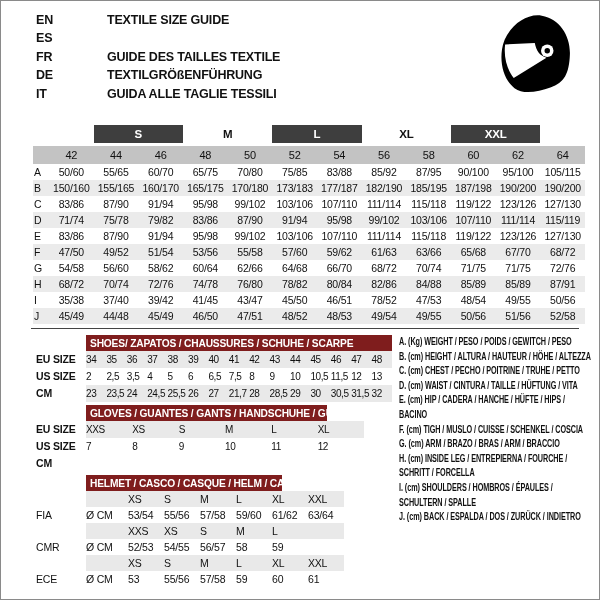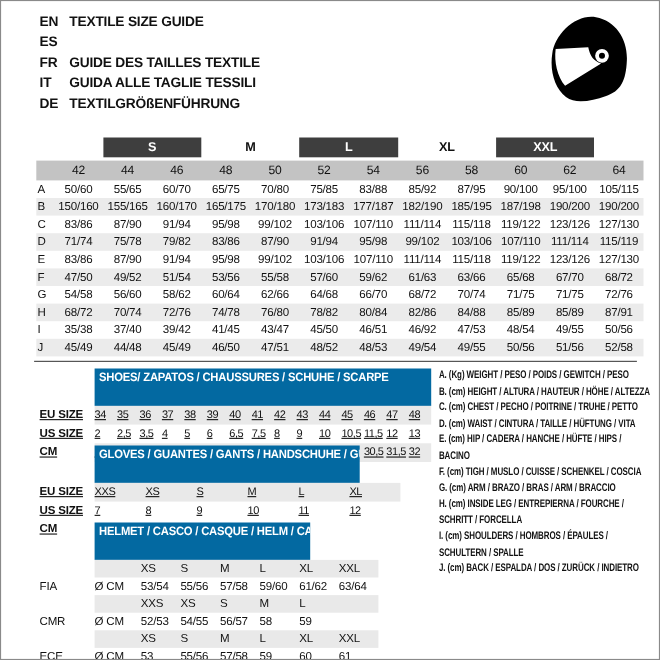--- a/index.html
+++ b/index.html
@@ -5,21 +5,21 @@
   * { box-sizing: border-box; }
   html,body { margin:0; padding:0; }
   body {
     width:600px; height:600px; background:#fff; color:#111;
     font-family:"Liberation Sans", sans-serif;
   }
   .page { position:relative; width:600px; height:600px; border:1px solid #8a8a8a; background:#fff; overflow:hidden; }
 
   
   .langs { position:absolute; top:10px; left:35px; font-weight:bold; font-size:12.5px; letter-spacing:-0.2px; }
-  .lang-row { display:flex; line-height:18.4px; }
+  .lang-row { display:flex; line-height:18.4px;gap:44px; }
   .lang-code { width:27px; }
 
   
   .helmet-icon { position:absolute; top:12px; right:26px; }
 
   
   .main-table { position:absolute; top:124px; left:32px; width:552px; letter-spacing:-0.2px; }
   .grid-row { display:grid; grid-template-columns:16px repeat(12,1fr); align-items:center; text-align:center; }
   #groupRow { height:18px; margin-bottom:3px; }
   .group-block { font-weight:bold; font-size:11.5px; height:18px; line-height:18px; }
@@ -27,25 +27,25 @@
   #numRow { background:#c3c3c3; height:18px; font-size:11px; }
   .data-row { height:16px; font-size:10.5px; }
   .data-row.alt { background:#ebebeb; }
   .letter-cell { text-align:left; padding-left:1px; }
 
   .divider { position:absolute; top:327px; left:30px; width:548px; border:none; border-top:1.5px solid #444; margin:0; }
 
   
   .section { position:absolute; left:35px; width:356px; letter-spacing:-0.2px; }
   #shoes { top:334px; } #gloves { top:404px; } #helm { top:474px; }
-  .bar { margin-left:50px; background:#0369a1; color:#fff; font-weight:bold; font-size:11px; height:34px; line-height:16px; padding-left:4px; white-space:nowrap; overflow:hidden; }
+  .bar { margin-left:50px; background:#7f1d1d; color:#fff; font-weight:bold; font-size:11px; height:16px; line-height:16px; padding-left:4px; white-space:nowrap; overflow:hidden; }
   #shoes .bar { width:306px; } #gloves .bar { width:241px; } #helm .bar { width:196px; }
   .bar span { display:inline-block; transform:scaleX(0.93); transform-origin:left center; }
 
-  .t-row { display:flex; height:17px; line-height:17px;text-decoration:underline; }
+  .t-row { display:flex; height:17px; line-height:17px; }
   .t-lbl { width:50px; font-weight:bold; font-size:10.5px; }
   .t-vals { display:grid; font-size:10px; letter-spacing:-0.4px; }
   #shoes .t-vals { width:306px; }
   #gloves .t-vals { width:278px; }
   .t-vals.shaded { background:#e9e9e9; }
 
   .h-row { display:flex; height:16px; line-height:16px; font-size:10.5px; }
   .h-lbl { width:50px; font-weight:normal; }
   .h-band { display:grid; grid-template-columns:42px repeat(6,36px); text-align:left; }
   .h-band.shaded { background:#e9e9e9; }
@@ -65,26 +65,26 @@
         <div class="lang-text">TEXTILE SIZE GUIDE</div>
       </div>
       <div class="lang-row">
         <div class="lang-code">ES</div>
       </div>
       <div class="lang-row">
         <div class="lang-code">FR</div>
         <div class="lang-text">GUIDE DES TAILLES TEXTILE</div>
       </div>
       <div class="lang-row">
+        <div class="lang-code">DE</div>
+        <div class="lang-text">TEXTILGRÖßENFÜHRUNG</div>
+      </div>
+      <div class="lang-row">
         <div class="lang-code">IT</div>
         <div class="lang-text">GUIDA ALLE TAGLIE TESSILI</div>
-      </div>
-      <div class="lang-row">
-        <div class="lang-code">DE</div>
-        <div class="lang-text">TEXTILGRÖßENFÜHRUNG</div>
       </div>
     </div>
 
   <div class="helmet-icon">
     <svg width="78" height="88" viewBox="0 0 100 112" aria-hidden="true">
       <path d="M60,3 C83,7 97,29 96,53 C95,77 89,89 71,95 C56,100 37,105 25,96 C12,86 6,66 9,46 C12,22 37,-1 60,3 Z" fill="#000"></path>
       <path d="M13,40 C11,55 15,72 24,83 L66,57 C57,54 53,48 51,38 Z" fill="#fff"></path>
       <circle cx="67" cy="48" r="8" fill="#fff"></circle>
       <circle cx="67" cy="48" r="3.5" fill="#000"></circle>
     </svg>
@@ -236,21 +236,21 @@
         </div>
         <div class="grid-row data-row">
           <div class="letter-cell">I</div>
           <div class="val-cell">35/38</div>
           <div class="val-cell">37/40</div>
           <div class="val-cell">39/42</div>
           <div class="val-cell">41/45</div>
           <div class="val-cell">43/47</div>
           <div class="val-cell">45/50</div>
           <div class="val-cell">46/51</div>
-          <div class="val-cell">46/92</div>
+          <div class="val-cell">78/52</div>
           <div class="val-cell">47/53</div>
           <div class="val-cell">48/54</div>
           <div class="val-cell">49/55</div>
           <div class="val-cell">50/56</div>
         </div>
         <div class="grid-row data-row alt">
           <div class="letter-cell">J</div>
           <div class="val-cell">45/49</div>
           <div class="val-cell">44/48</div>
           <div class="val-cell">45/49</div>

